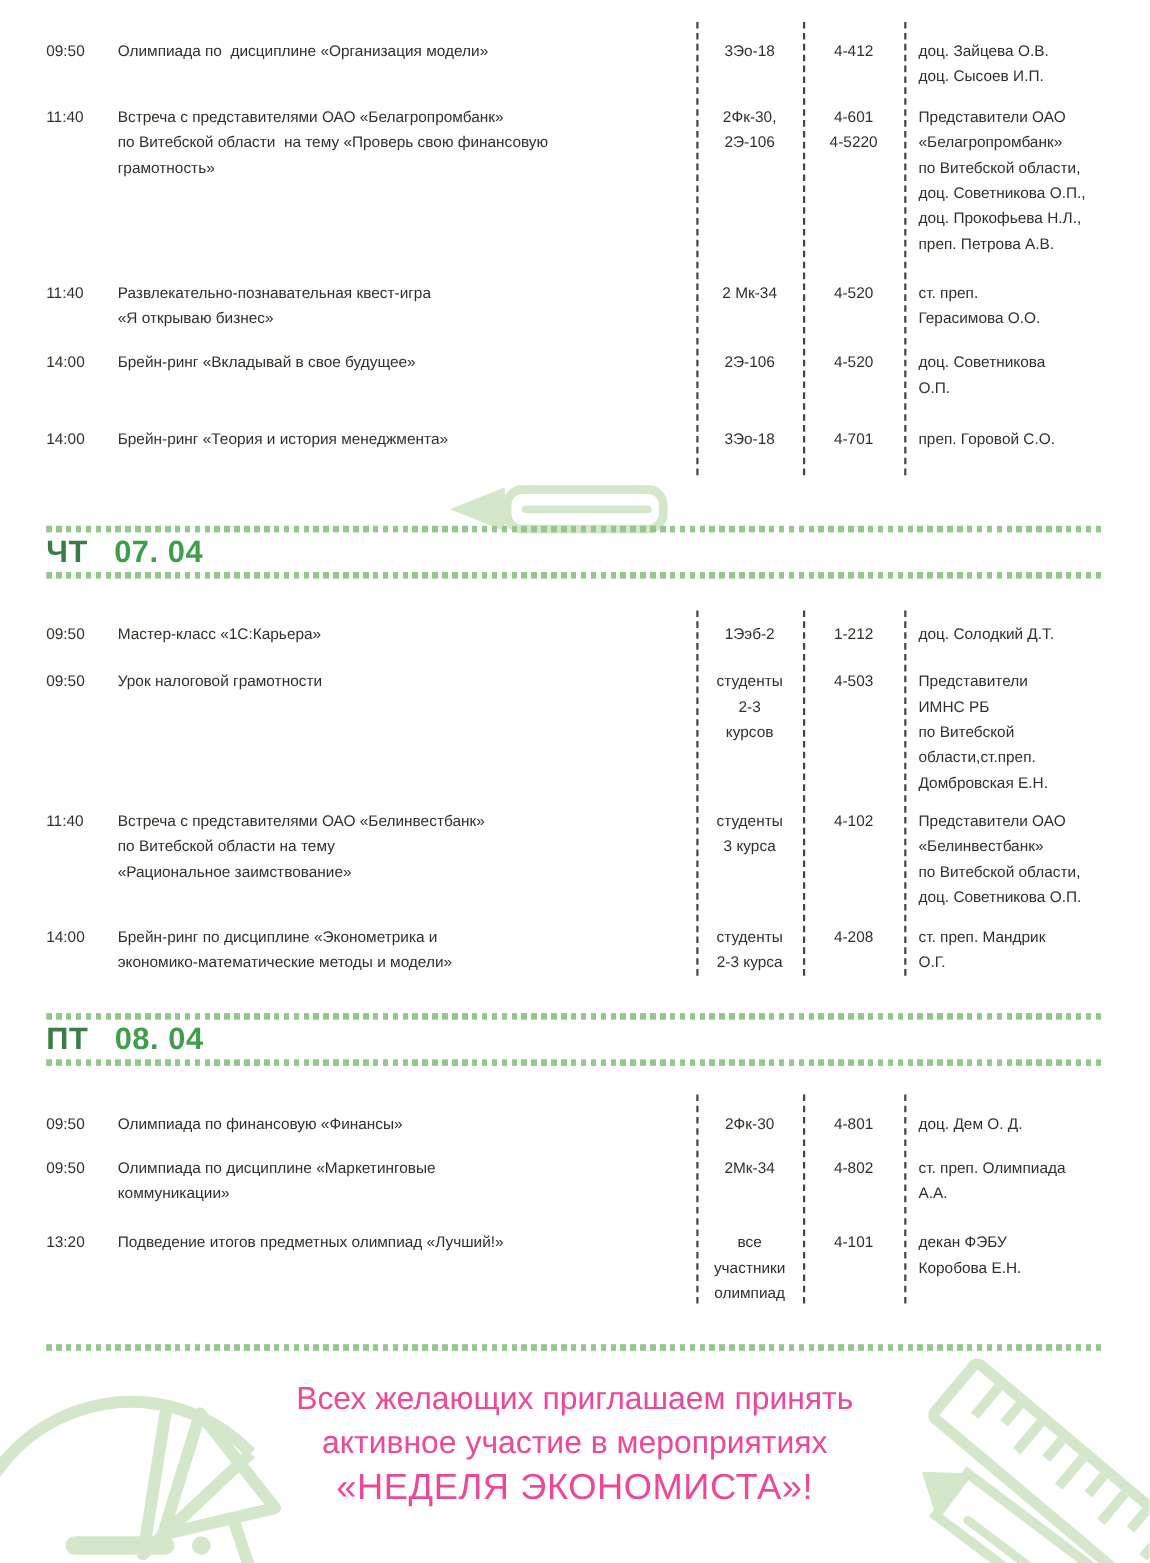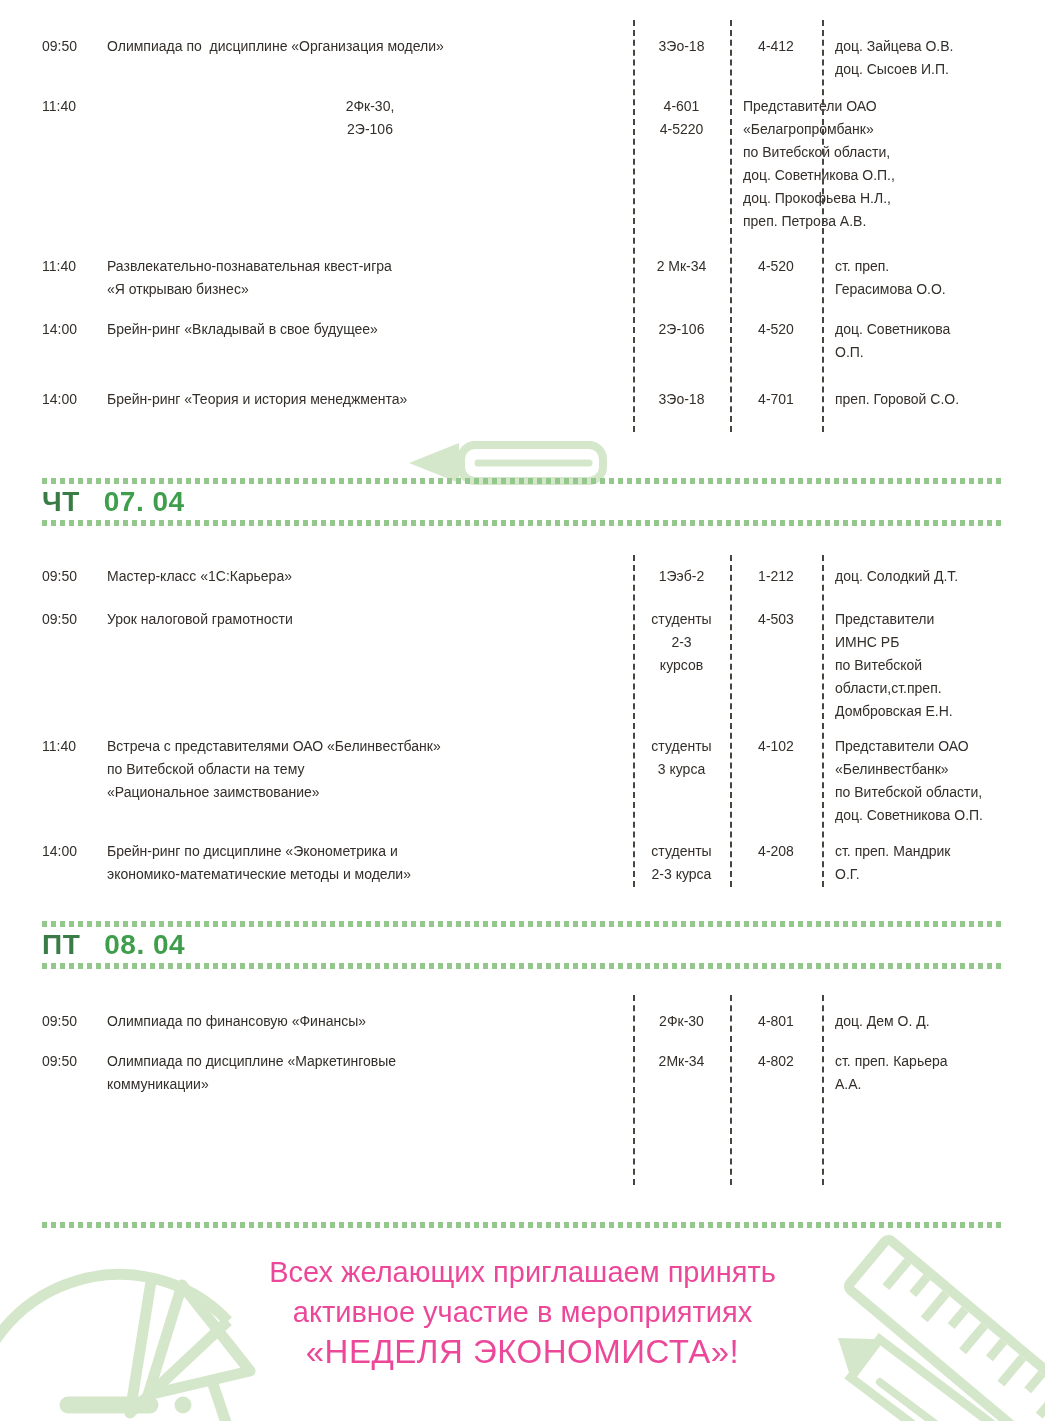--- a/index.html
+++ b/index.html
@@ -75,20 +75,23 @@
     <div class="row" style="margin-bottom:14px;">
       <div class="cell c-time">09:50</div>
       <div class="cell c-title">Олимпиада по  дисциплине «Организация модели»</div>
       <div class="cell c-group">3Эо-18</div>
       <div class="cell c-room">4-412</div>
       <div class="cell c-pres">доц. Зайцева О.В.
 доц. Сысоев И.П.</div>
     </div>
     <div class="row" style="margin-bottom:22px;">
       <div class="cell c-time">11:40</div>
+      <div class="cell c-title">Встреча с представителями ОАО «Белагропромбанк»
+по Витебской области  на тему «Проверь свою финансовую
+грамотность»</div>
       <div class="cell c-group">2Фк-30,
 2Э-106</div>
       <div class="cell c-room">4-601
 4-5220</div>
       <div class="cell c-pres">Представители ОАО
 «Белагропромбанк»
 по Витебской области,
 доц. Советникова О.П.,
 доц. Прокофьева Н.Л.,
 преп. Петрова А.В.</div>
@@ -206,22 +209,32 @@
       <div class="cell c-group">2Фк-30</div>
       <div class="cell c-room">4-801</div>
       <div class="cell c-pres">доц. Дем О. Д.</div>
     </div>
     <div class="row" style="margin-bottom:22px;">
       <div class="cell c-time">09:50</div>
       <div class="cell c-title">Олимпиада по дисциплине «Маркетинговые
 коммуникации»</div>
       <div class="cell c-group">2Мк-34</div>
       <div class="cell c-room">4-802</div>
-      <div class="cell c-pres">ст. преп. Карьера
+      <div class="cell c-pres">ст. преп. Олимпиада
 А.А.</div>
+    </div>
+    <div class="row">
+      <div class="cell c-time">13:20</div>
+      <div class="cell c-title">Подведение итогов предметных олимпиад «Лучший!»</div>
+      <div class="cell c-group">все
+участники
+олимпиад</div>
+      <div class="cell c-room">4-101</div>
+      <div class="cell c-pres">декан ФЭБУ
+Коробова Е.Н.</div>
     </div>
   </div>
 
   <div class="single-dotline dotline" style="top:1222px;"></div>
 
   <div class="decor" style="left:0;top:1283px;">
     <svg width="340" height="138" viewBox="0 0 340 138">
       <g fill="none" stroke="#d5e7ca" stroke-width="11" stroke-linejoin="round">
         <path d="M -30 128 A 150 150 0 0 1 228 38"></path>
         <path d="M 228 38 L 130 130 L 152 -8"></path>

